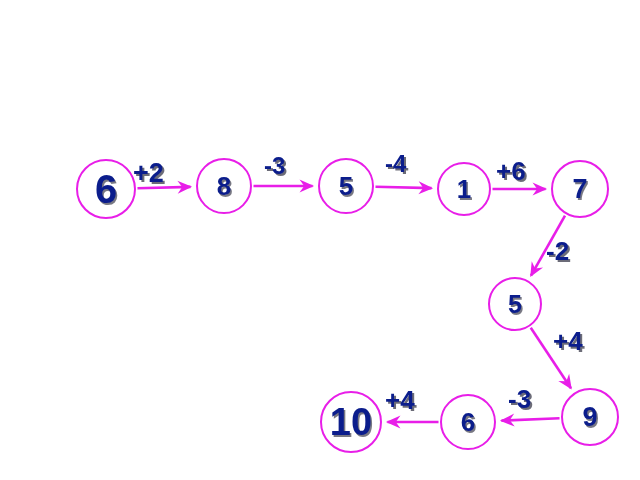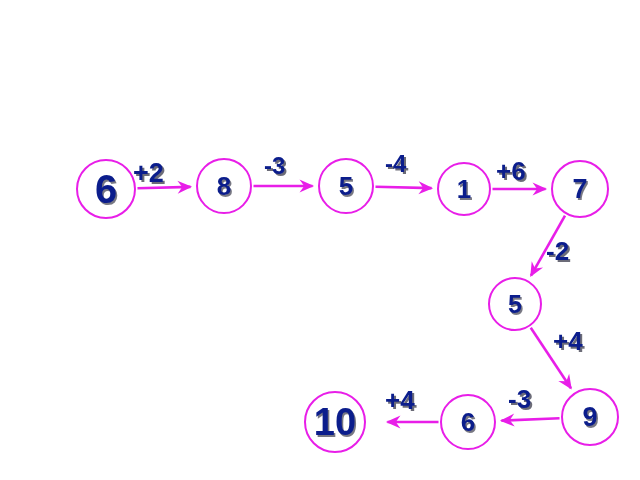--- a/index.html
+++ b/index.html
@@ -99,21 +99,21 @@
       </div>
       <div class="node" style="left: 488px; top: 277px; width: 54px; height: 54px; border-color: rgb(232, 30, 232);">
         <span class="node-label" style="font-size: 25px; color: rgb(11, 29, 140);">5</span>
       </div>
       <div class="node" style="left: 561px; top: 388px; width: 58px; height: 58px; border-color: rgb(232, 30, 232);">
         <span class="node-label" style="font-size: 27px; color: rgb(11, 29, 140);">9</span>
       </div>
       <div class="node" style="left: 440px; top: 394px; width: 56px; height: 56px; border-color: rgb(232, 30, 232);">
         <span class="node-label" style="font-size: 26px; color: rgb(11, 29, 140);">6</span>
       </div>
-      <div class="node" style="left: 304px; top: 391px; width: 62px; height: 62px; border-color: rgb(232, 30, 232);">
+      <div class="node" style="left: 320px; top: 391px; width: 62px; height: 62px; border-color: rgb(232, 30, 232);">
         <span class="node-label" style="font-size: 38px; color: rgb(11, 29, 140);">10</span>
       </div>
     </div>
   <div id="labels-group">
       <div class="edge-label" style="left: 133px; top: 160px; font-size: 27px; color: rgb(11, 29, 140);">+2</div>
       <div class="edge-label" style="left: 264px; top: 154px; font-size: 24px; color: rgb(11, 29, 140);">-3</div>
       <div class="edge-label" style="left: 385px; top: 152px; font-size: 24px; color: rgb(11, 29, 140);">-4</div>
       <div class="edge-label" style="left: 496px; top: 158px; font-size: 26px; color: rgb(11, 29, 140);">+6</div>
       <div class="edge-label" style="left: 546px; top: 238px; font-size: 26px; color: rgb(11, 29, 140);">-2</div>
       <div class="edge-label" style="left: 553px; top: 328px; font-size: 26px; color: rgb(11, 29, 140);">+4</div>

